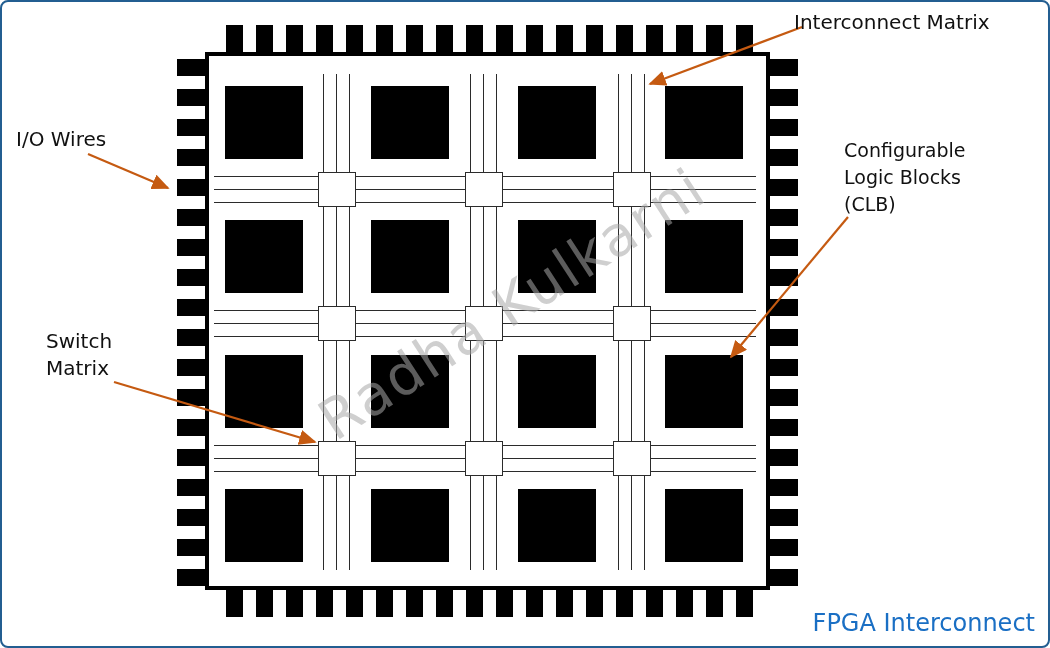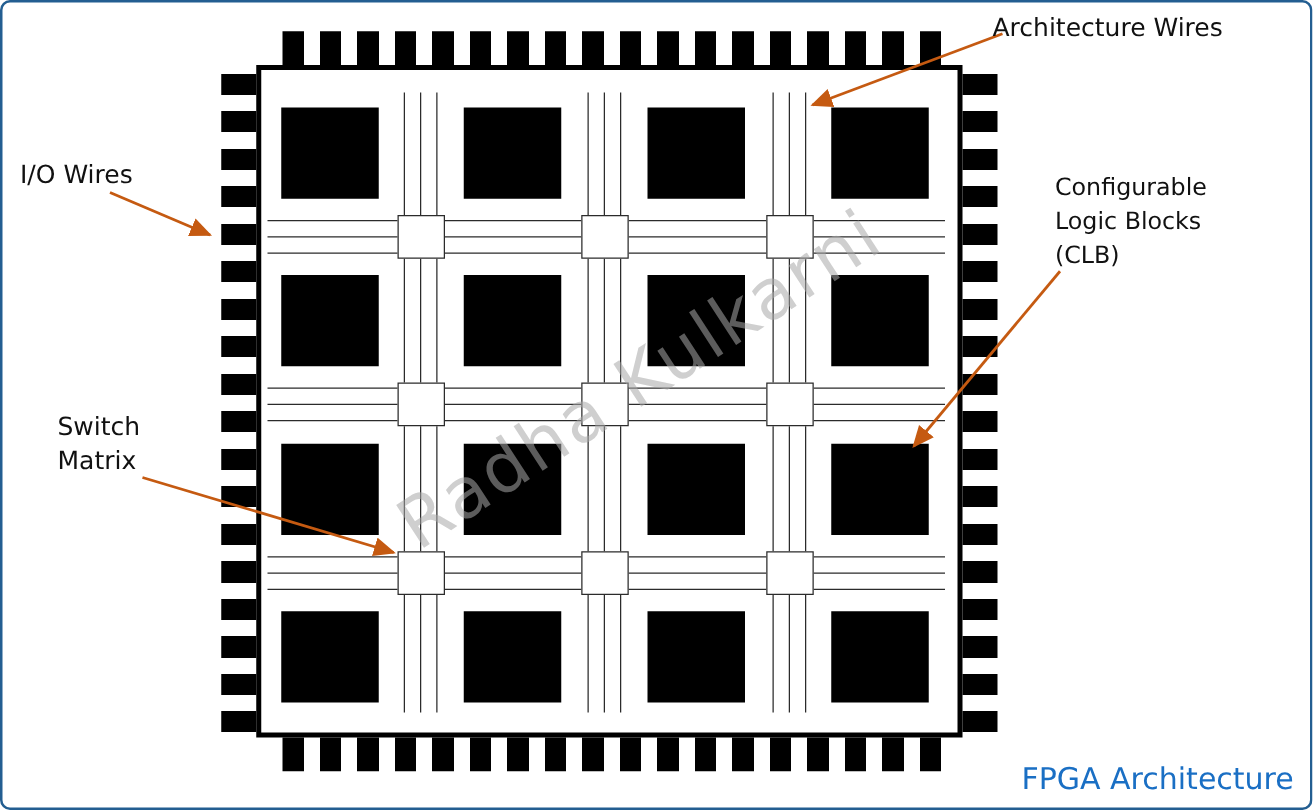--- a/index.html
+++ b/index.html
@@ -131,19 +131,19 @@
       <marker id="ah" markerWidth="9" markerHeight="8" refX="7.2" refY="3.5" orient="auto">
         <path class="ah" d="M0,0 L8,3.5 L0,7 Z"></path>
       </marker>
     </defs>
     <line x1="800" y1="25" x2="648" y2="82" marker-end="url(#ah)"></line>
     <line x1="86" y1="152" x2="166" y2="186" marker-end="url(#ah)"></line>
     <line x1="112" y1="380" x2="313" y2="440" marker-end="url(#ah)"></line>
     <line x1="846" y1="215" x2="729" y2="355" marker-end="url(#ah)"></line>
   </svg>
 
-  <div class="label interconnect">Architecture Wires</div>
+  <div class="label interconnect">Interconnect Matrix</div>
   <div class="label io">I/O Wires</div>
   <div class="label switch">Switch Matrix</div>
   <div class="label clb-l">Configurable Logic Blocks (CLB)</div>
 
-  <div class="title">FPGA Architecture</div>
+  <div class="title">FPGA Interconnect</div>
 </div>
 
 </body></html>

